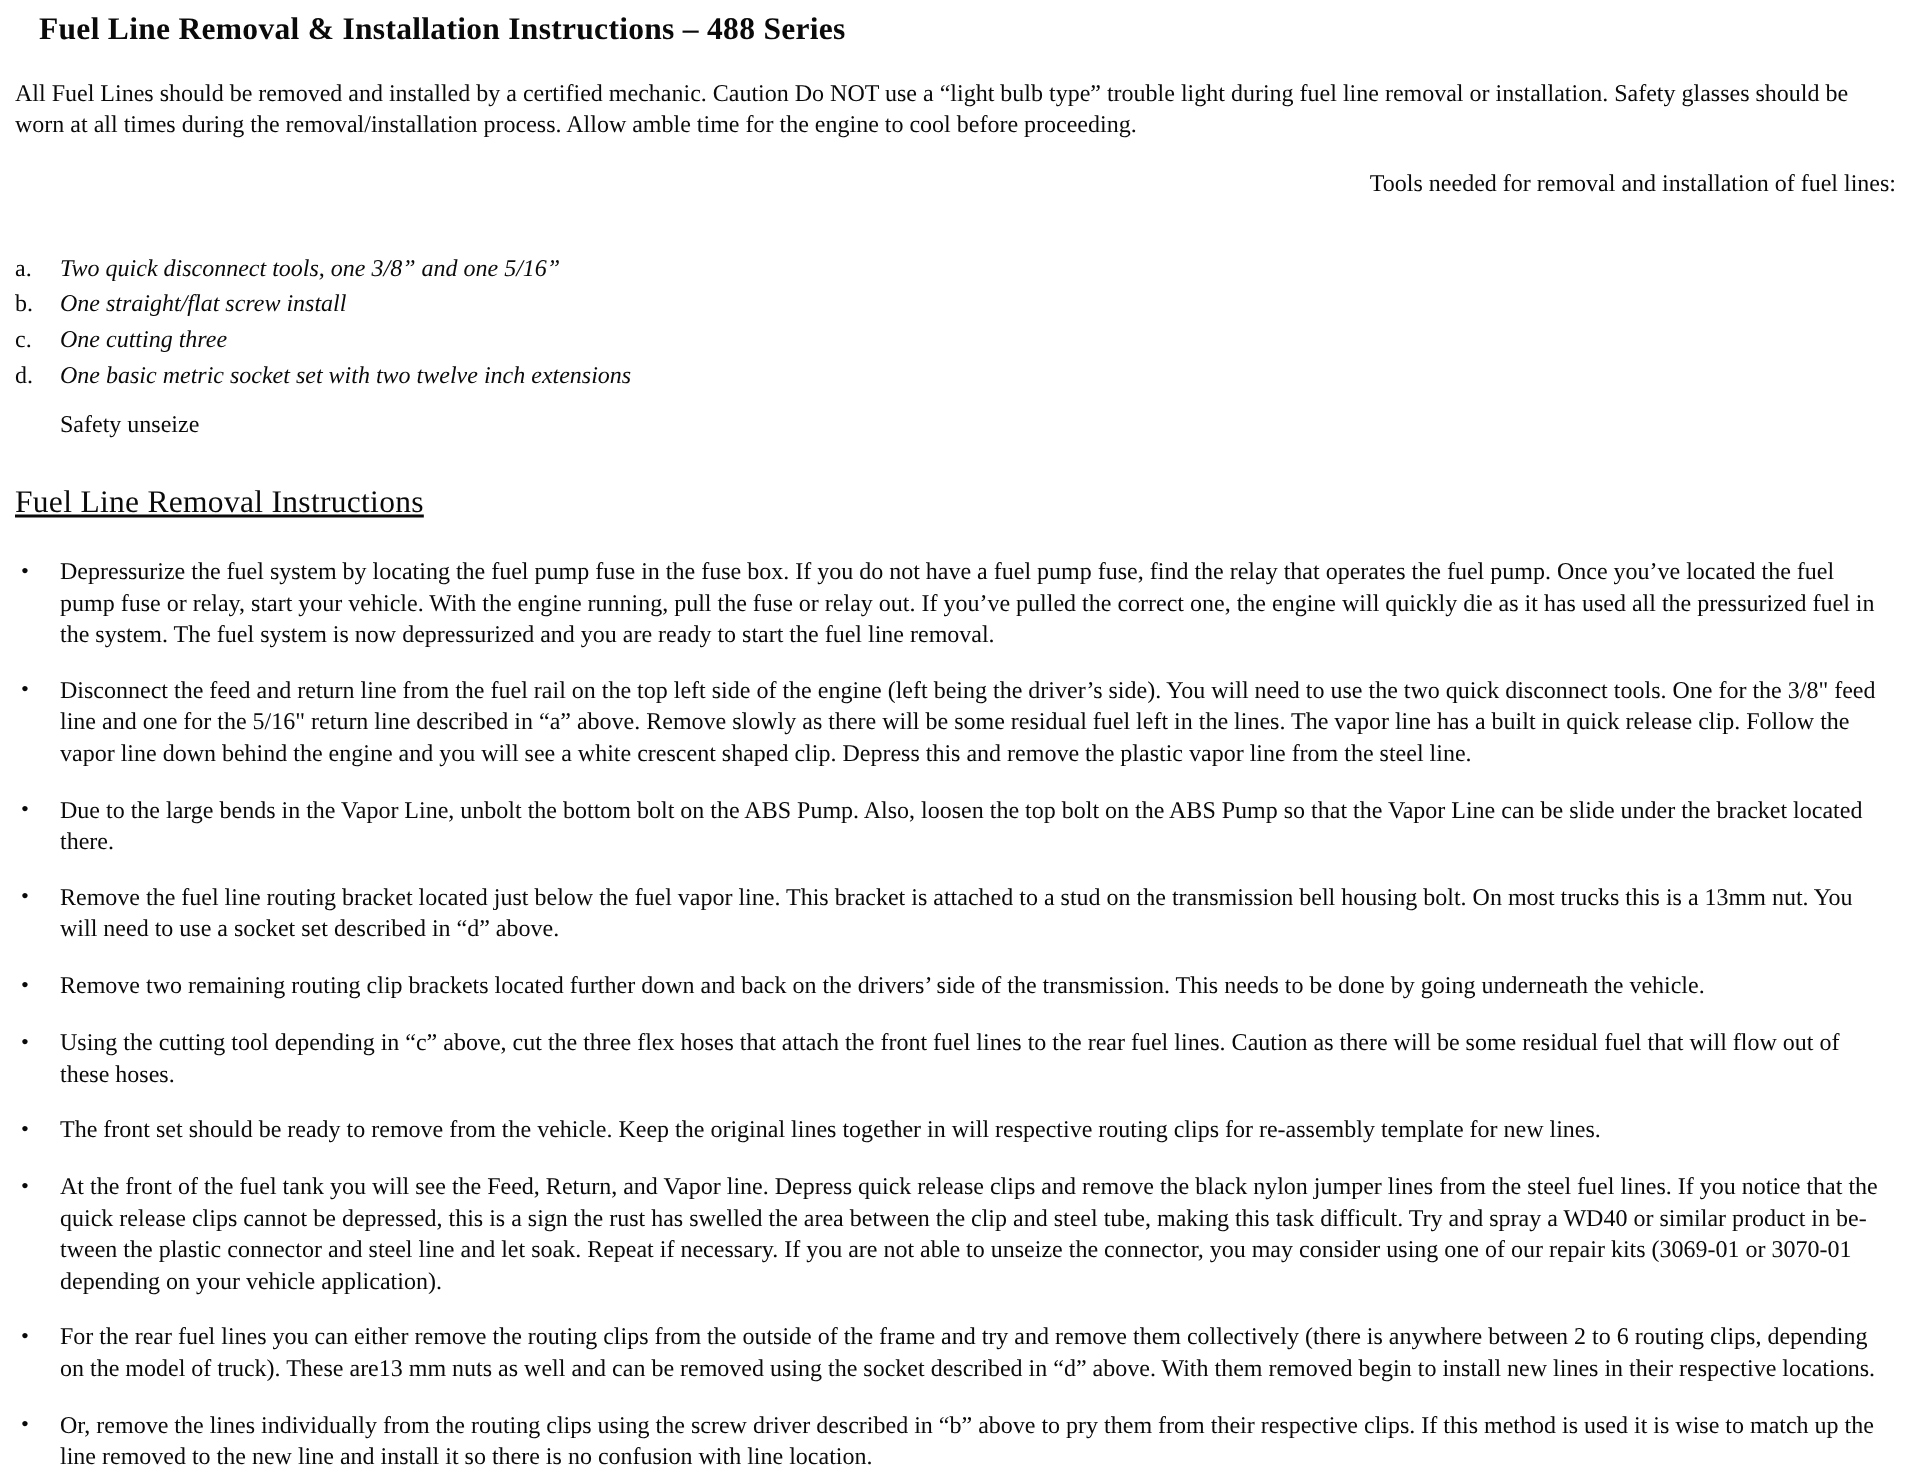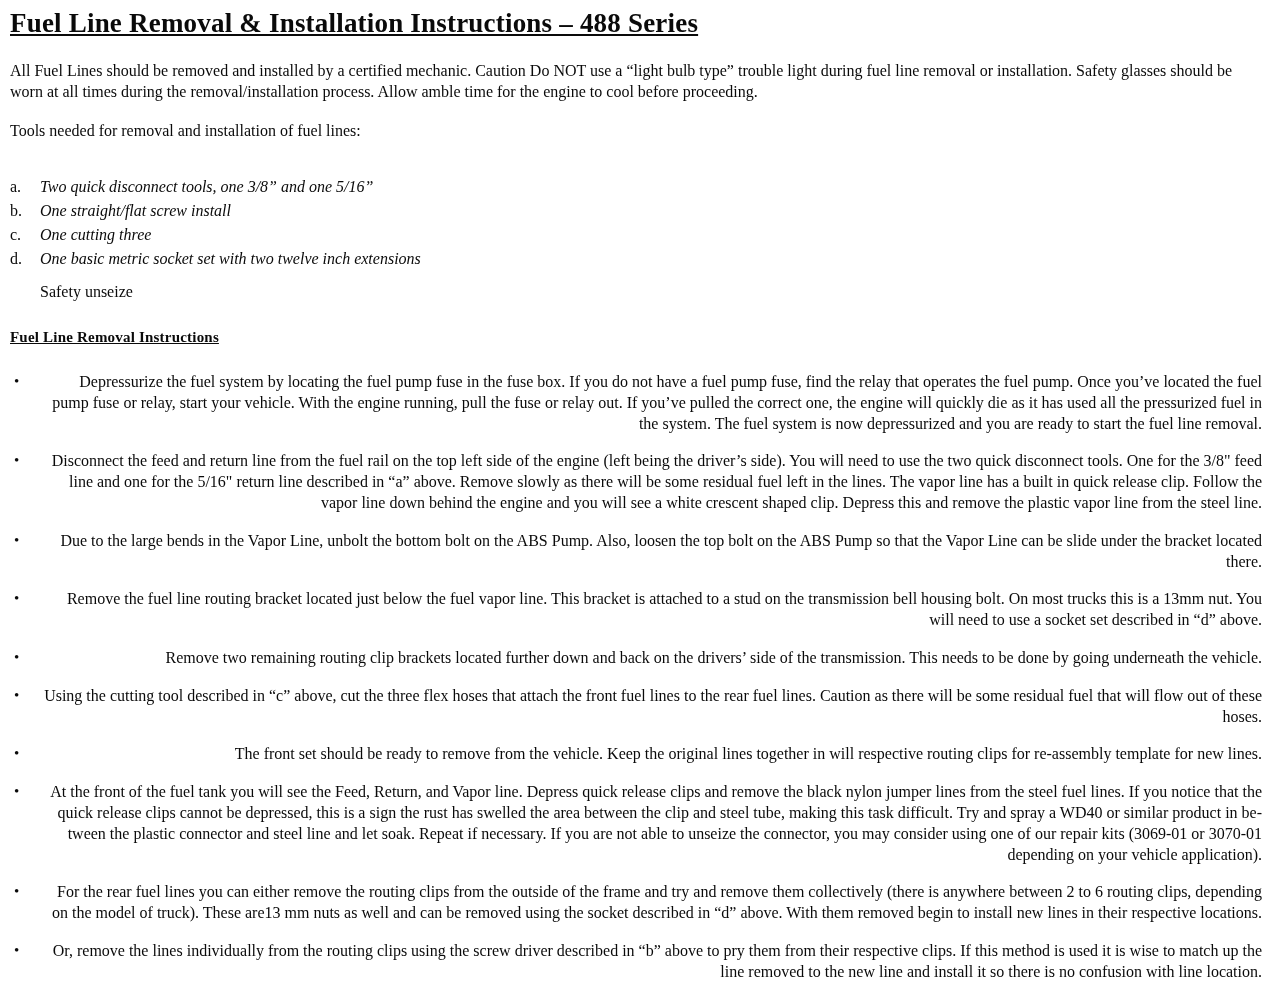--- a/index.html
+++ b/index.html
@@ -12,31 +12,31 @@
     font-family: "Liberation Serif", "DejaVu Serif", serif;
     width: 1280px;
     min-height: 989px;
     box-sizing: border-box;
     padding: 4px 16px 20px 10px;
     font-size: 16px;
     line-height: 1.3;
     -webkit-font-smoothing: antialiased;
   }
   .doc-title {
-    font-size: 27px;
+    font-size: 21px;
     font-weight: bold;
-    text-decoration: underline;
-    margin: 2px 0 20px 0;
+    margin: 2px 0 20px 16px;
     letter-spacing: 0.2px;
   }
   .intro-paragraph {
     margin: 0 0 18px 0;
   }
   .tools-intro {
     margin: 0 0 36px 0;
+    text-align: right;
   }
   ol.tools-list {
     list-style: none;
     margin: 0 0 12px 0;
     padding: 0;
   }
   ol.tools-list li {
     display: flex;
     margin-bottom: 3px;
   }
@@ -45,22 +45,22 @@
   }
   ol.tools-list .tool-text {
     flex: 1;
     font-style: italic;
   }
   .tool-extra {
     margin-left: 30px;
     margin-bottom: 2px;
   }
   .section-heading {
-    font-size: 15px;
-    font-weight: bold;
+    font-size: 21px;
+    font-weight: normal;
     text-decoration: underline;
     margin: 26px 0 24px 0;
     letter-spacing: 0.2px;
   }
   ul.bullet-list {
     list-style: none;
     margin: 0;
     padding: 0;
   }
   ul.bullet-list li {
@@ -68,21 +68,20 @@
     margin-bottom: 17px;
   }
   ul.bullet-list .bullet-glyph {
     flex: 0 0 26px;
     padding-left: 4px;
     font-size: 15px;
   }
   ul.bullet-list .bullet-text {
     flex: 1;
     padding-right: 2px;
-    text-align: right;
   }
 </style>
 </head>
 <body>
 
 <h1 class="doc-title">Fuel Line Removal &amp; Installation Instructions – 488 Series</h1>
 
 <p class="intro-paragraph">All Fuel Lines should be removed and installed by a certified mechanic. Caution Do NOT use a “light bulb type” trouble light during fuel line removal or installation. Safety glasses should be worn at all times during the removal/installation process. Allow amble time for the engine to cool before proceeding.</p>
 
 <p class="tools-intro">Tools needed for removal and installation of fuel lines:</p>
@@ -126,21 +125,21 @@
     <li>
       <span class="bullet-glyph">•</span>
       <span class="bullet-text">Remove the fuel line routing bracket located just below the fuel vapor line. This bracket is attached to a stud on the transmission bell housing bolt. On most trucks this is a 13mm nut. You will need to use a socket set described in “d” above.</span>
     </li>
     <li>
       <span class="bullet-glyph">•</span>
       <span class="bullet-text">Remove two remaining routing clip brackets located further down and back on the drivers’ side of the transmission. This needs to be done by going underneath the vehicle.</span>
     </li>
     <li>
       <span class="bullet-glyph">•</span>
-      <span class="bullet-text">Using the cutting tool described in “c” above, cut the three flex hoses that attach the front fuel lines to the rear fuel lines. Caution as there will be some residual fuel that will flow out of these hoses.</span>
+      <span class="bullet-text">Using the cutting tool depending in “c” above, cut the three flex hoses that attach the front fuel lines to the rear fuel lines. Caution as there will be some residual fuel that will flow out of these hoses.</span>
     </li>
     <li>
       <span class="bullet-glyph">•</span>
       <span class="bullet-text">The front set should be ready to remove from the vehicle. Keep the original lines together in will respective routing clips for re-assembly template for new lines.</span>
     </li>
     <li>
       <span class="bullet-glyph">•</span>
       <span class="bullet-text">At the front of the fuel tank you will see the Feed, Return, and Vapor line. Depress quick release clips and remove the black nylon jumper lines from the steel fuel lines. If you notice that the quick release clips cannot be depressed, this is a sign the rust has swelled the area between the clip and steel tube, making this task difficult. Try and spray a WD40 or similar product in be-tween the plastic connector and steel line and let soak. Repeat if necessary. If you are not able to unseize the connector, you may consider using one of our repair kits (3069-01 or 3070-01 depending on your vehicle application).</span>
     </li>
     <li>

